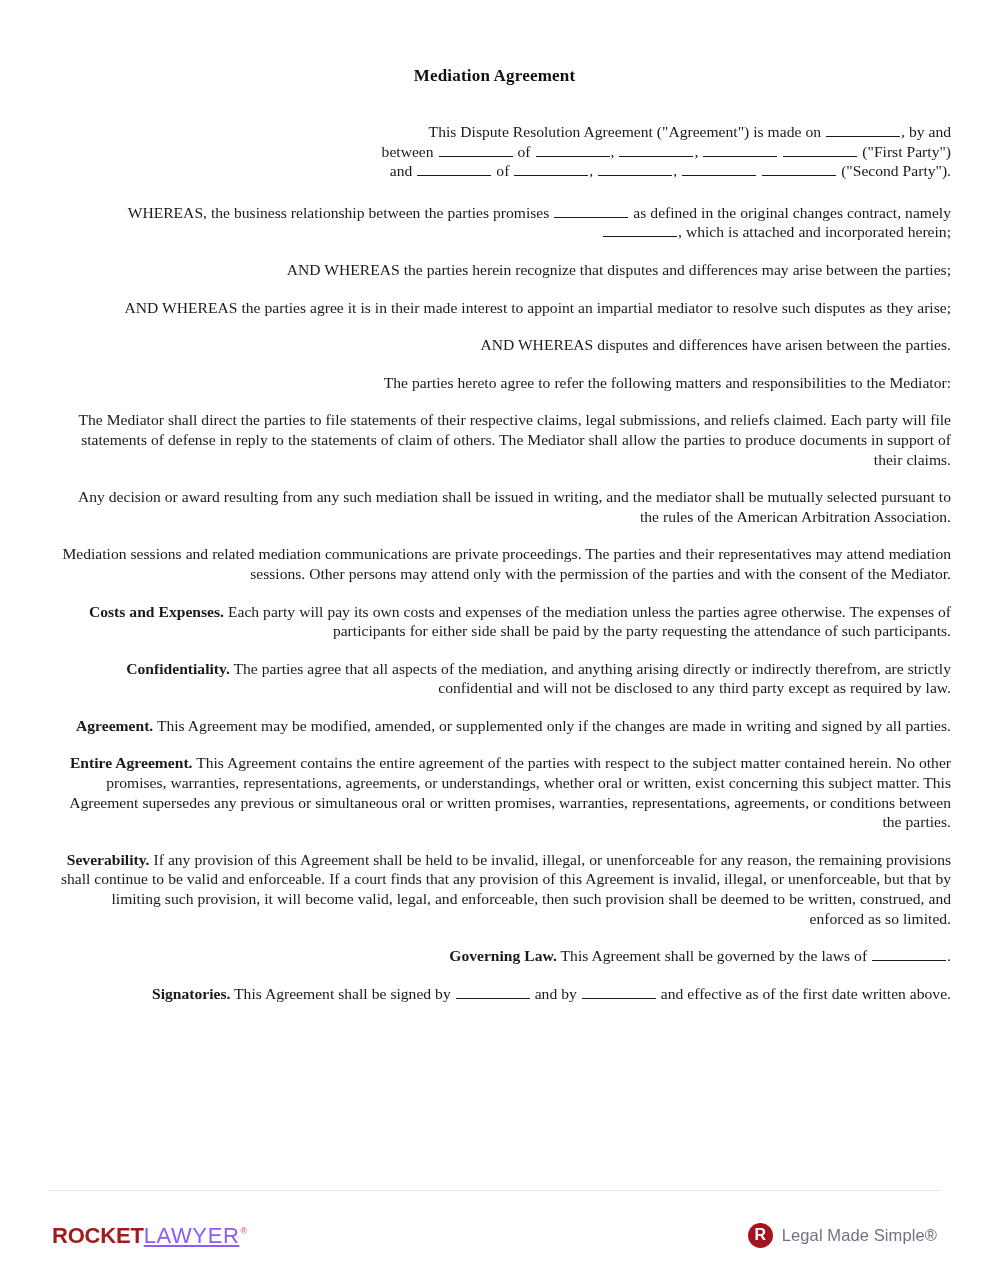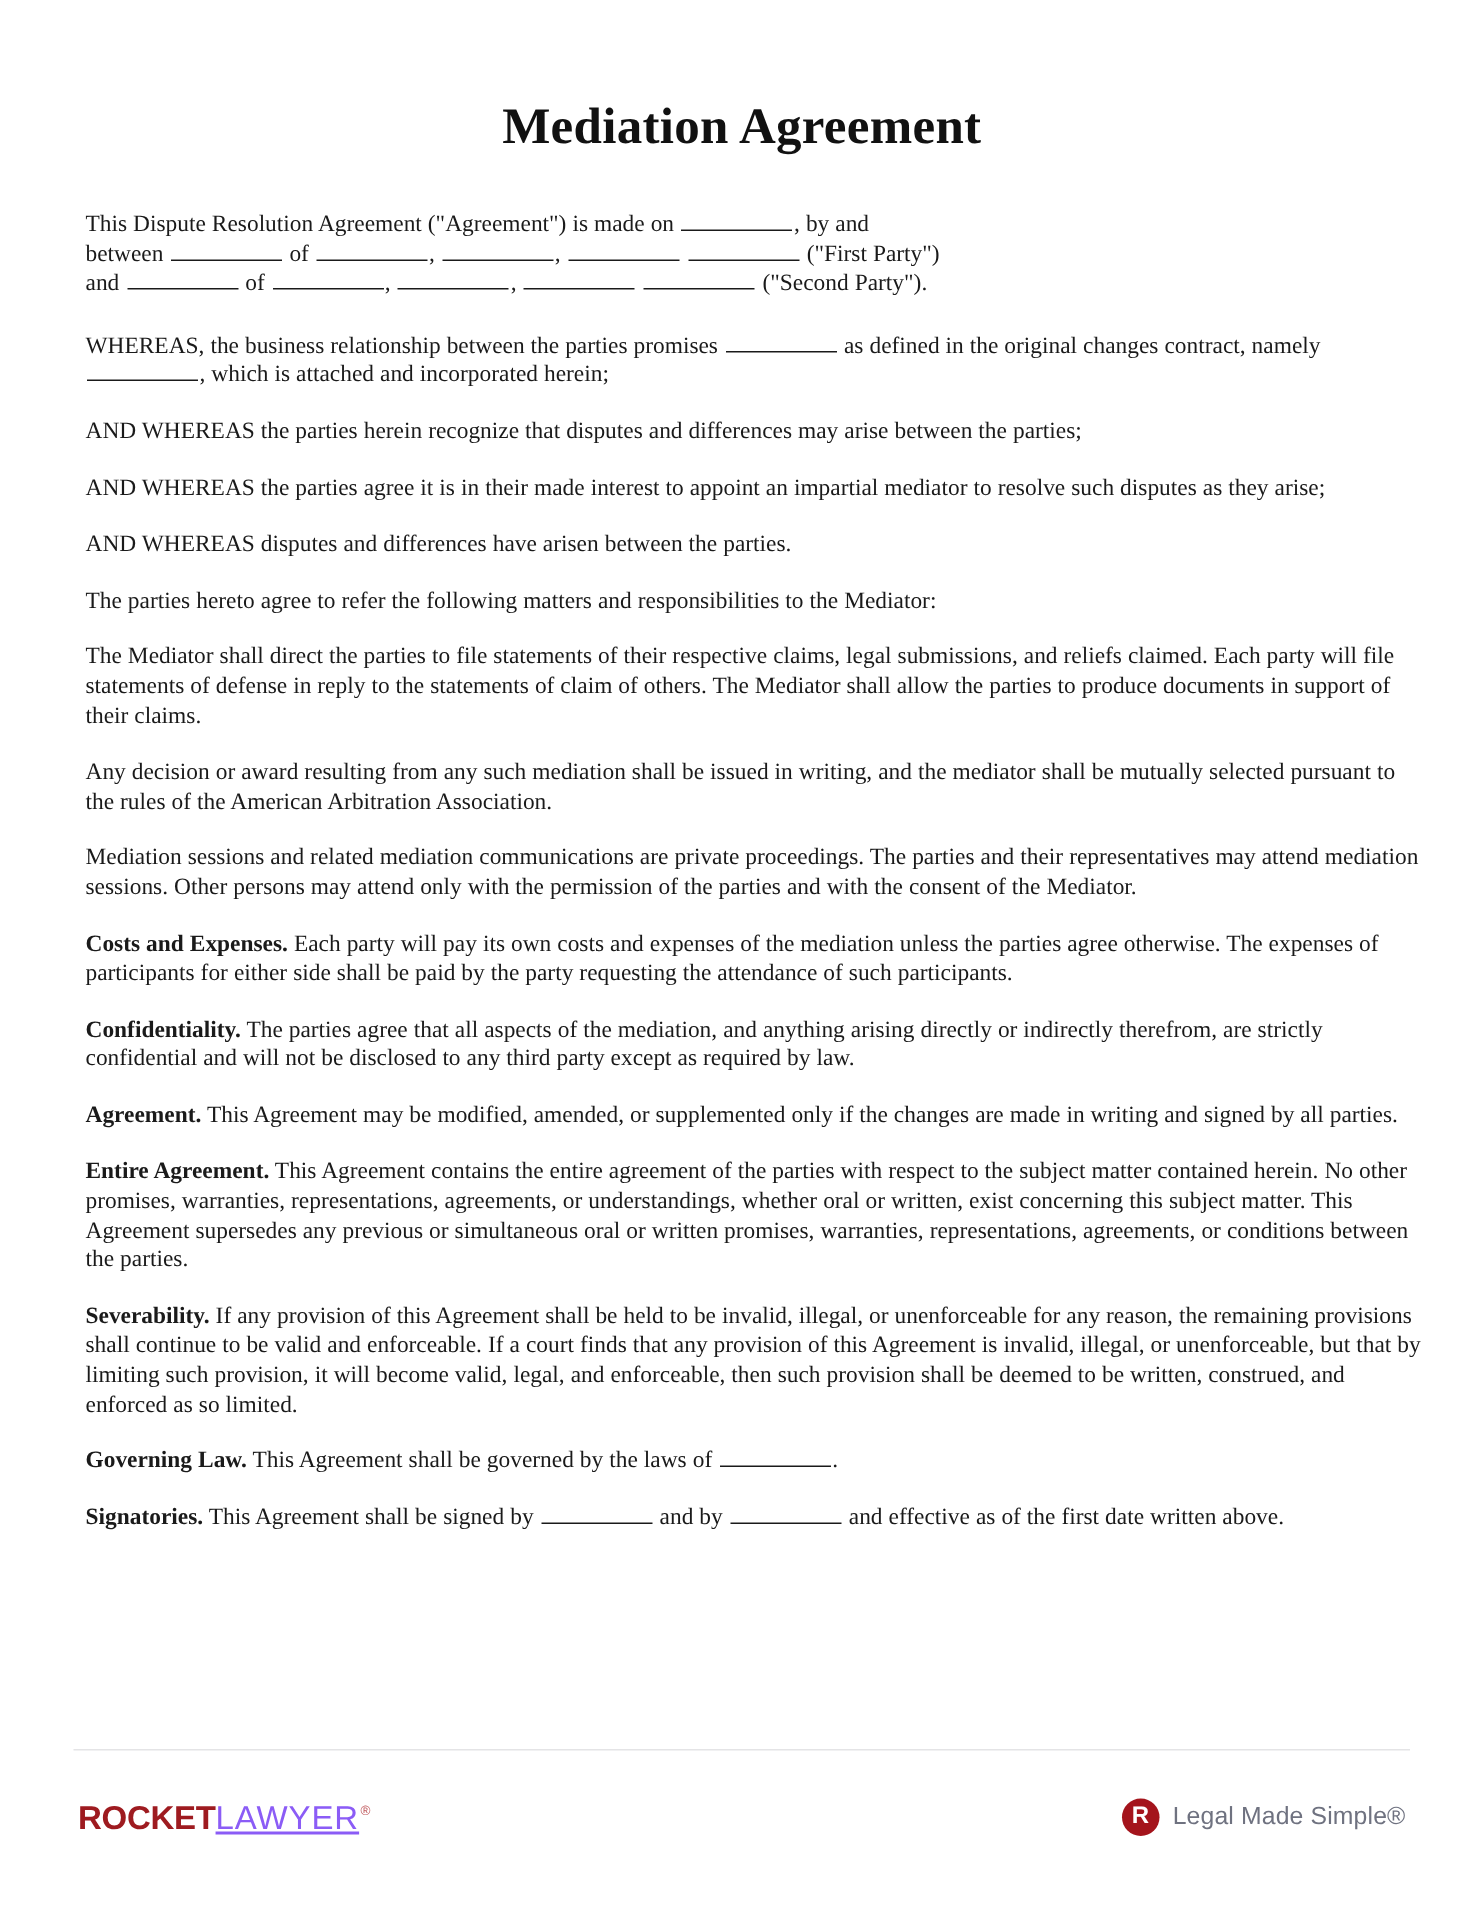--- a/index.html
+++ b/index.html
@@ -20,39 +20,39 @@
     position: relative;
     width: 989px;
     height: 1280px;
     box-sizing: border-box;
     padding: 0;
   }
   .doc-title {
     text-align: center;
     font-family: "Liberation Serif", "DejaVu Serif", serif;
     font-weight: bold;
-    font-size: 34px;
+    font-size: 17px;
     letter-spacing: 0.2px;
     margin: 0;
     padding-top: 66px;
     color: #111111;
   }
   .body-wrap {
     margin: 0 auto;
     padding-left: 57px;
     padding-right: 38px;
     padding-top: 36px;
     box-sizing: border-box;
     width: 989px;
   }
   p.para {
     font-size: 15.6px;
     line-height: 19.6px;
     margin: 0 0 18px 0;
-    text-align: left;
+    text-align: right;
     color: #1a1a1a;
     word-spacing: 0.1px;
   }
   p.intro {
     margin-bottom: 22px;
   }
   .lead {
     font-weight: bold;
   }
   .blank {
@@ -64,21 +64,21 @@
     vertical-align: baseline;
   }
   .blank.w-md { width: 74px; }
 
   
   .footer {
     position: absolute;
     left: 0;
     bottom: 0;
     width: 989px;
-    height: 114px;
+    height: 90px;
   }
   .footer-divider {
     position: absolute;
     top: 0;
     left: 49px;
     width: 891px;
     height: 1px;
     background: #e4e4e6;
   }
   .footer-inner {

